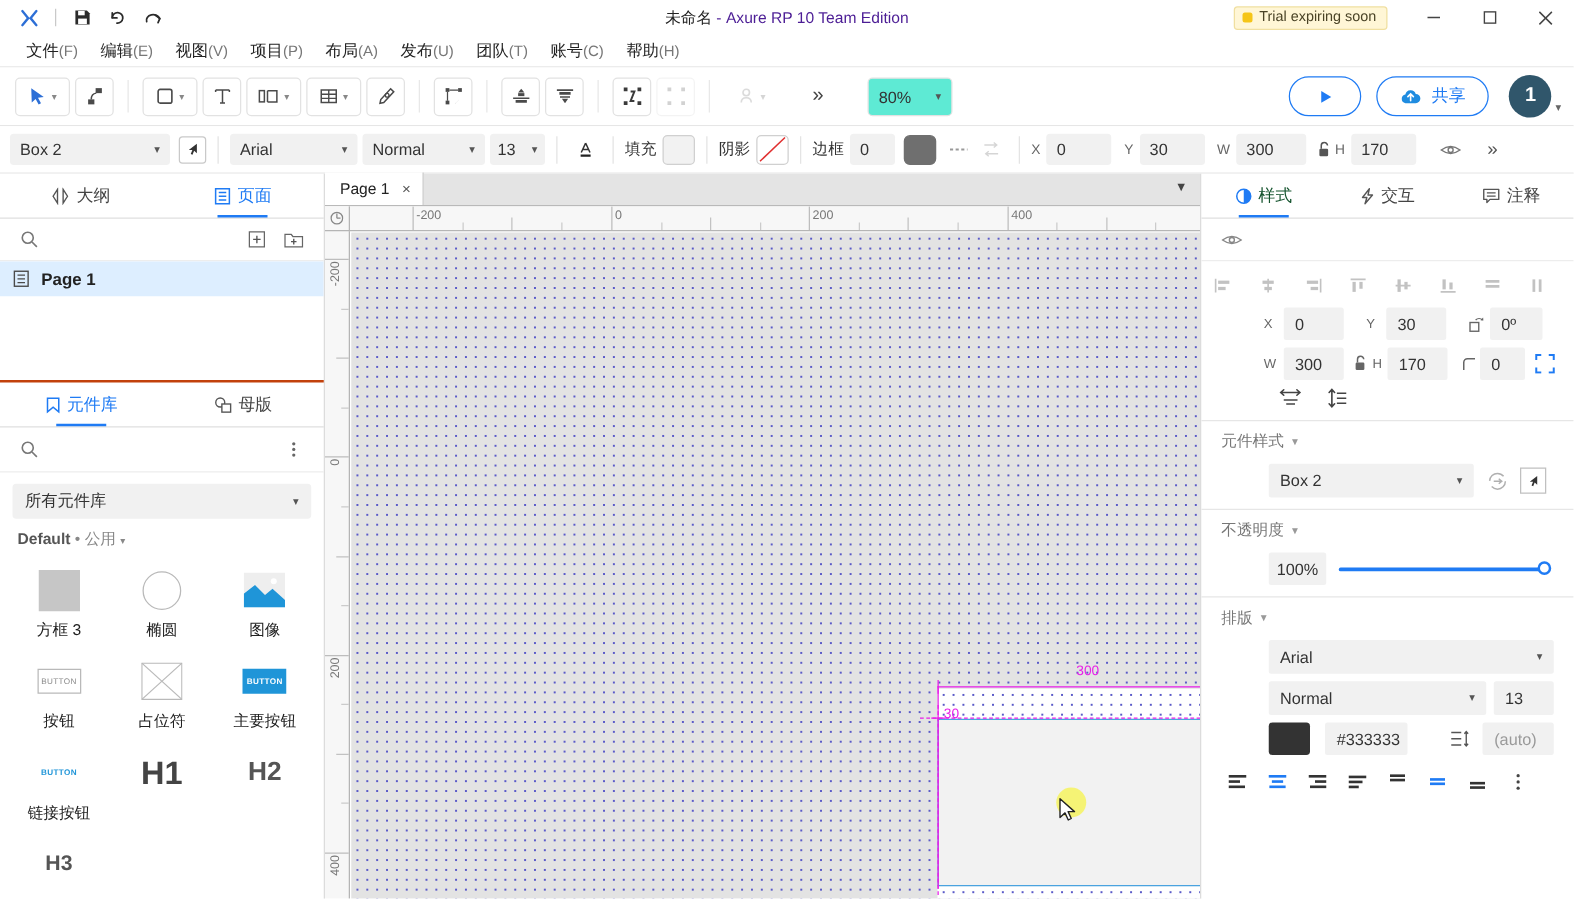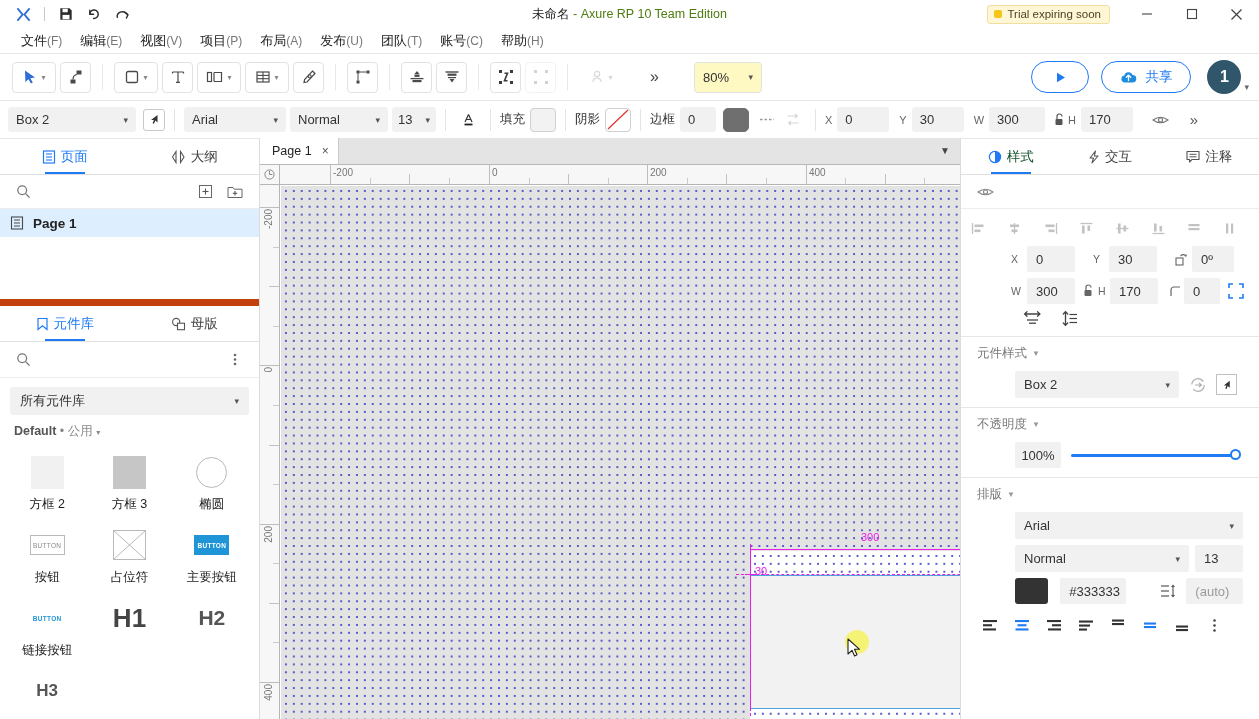--- a/index.html
+++ b/index.html
@@ -25,21 +25,21 @@
   .tb-btn {
     width: 26px; height: 22px; display: flex; align-items: center; justify-content: center;
     cursor: default; border-radius: 3px;
   }
   .tb-sep { width: 1px; height: 14px; background: #c9c9c9; margin: 0 6px; }
   .tb-title {
     position: absolute; left: 0; right: 0; text-align: center;
     font-size: 12.5px; color: #333; pointer-events: none;
   }
   .tb-title .cn { color: #222; }
-  .tb-title .en { color: #4d7c0f; }
+  .tb-title .en { color: #4c1d95; }
   .tb-right { margin-left: auto; display: flex; align-items: center; height: 28px; }
   .trial {
     background: #fff6d6; border: 1px solid #f0dfa0; border-radius: 3px;
     font-size: 11.5px; color: #4a4326; padding: 2px 8px 3px 6px; margin-right: 14px;
     display: flex; align-items: center; gap: 5px; height: 19px;
   }
   .trial .dot { width: 8px; height: 8px; border-radius: 2px; background: #f5c518; display: inline-block; }
   .wbtn {
     width: 45px; height: 28px; display: flex; align-items: center; justify-content: center;
     color: #444;
@@ -66,21 +66,21 @@
     height: 31px; min-width: 31px; border: 1px solid #e2e2e2; border-radius: 4px;
     background: #fff; display: flex; align-items: center; justify-content: center;
     margin: 0 2px; cursor: default; padding: 0 3px;
   }
   .tool.flat { border: none; }
   .tool.disabled { opacity: .35; }
   .tool .caret { font-size: 8px; color: #888; margin-left: 3px; }
   .tgroup { display: flex; align-items: center; }
   .tdiv { width: 1px; height: 26px; background: #e8e8e8; margin: 0 9px; }
   .zoom-sel {
-    width: 68px; height: 31px; border: 1px solid #e2e2e2; border-radius: 4px; background: #fef9c3;
+    width: 68px; height: 31px; border: 1px solid #e2e2e2; border-radius: 4px; background: #5eead4;
     display: flex; align-items: center; justify-content: space-between; padding: 0 8px;
     font-size: 13px; color: #333; margin-left: 2px;
   }
   .preview-btn {
     width: 58px; height: 32px; border: 1.5px solid #1f7bf4; border-radius: 16px;
     display: flex; align-items: center; justify-content: center; color: #1f7bf4; background: #fff;
     margin-left: 6px;
   }
   .share-btn {
     height: 32px; border: 1.5px solid #1f7bf4; border-radius: 16px; display: flex;
@@ -132,21 +132,21 @@
     border-bottom: 1px solid #ededed;
   }
   .searchrow .sp { flex: 1; }
   .mini-btn { width: 20px; height: 20px; display:flex; align-items:center; justify-content:center; margin-left:10px; }
   .pagelist { flex: 1 1 auto; overflow: hidden; }
   .page-item {
     height: 28px; display: flex; align-items: center; gap: 9px; padding-left: 10px;
     font-size: 13.5px; font-weight: bold; color: #222;
   }
   .page-item.selected { background: #ddeeff; }
-  .libpanel { flex: 0 0 auto; border-top: 7px solid #c2410c; display: flex; flex-direction: column; min-height: 0;}
+  .libpanel { flex: 0 0 auto; border-top: 2px solid #c2410c; display: flex; flex-direction: column; min-height: 0;}
   .lib-search { height: 36px; display: flex; align-items: center; padding: 0 14px 0 16px; border-bottom: 1px solid #ededed; }
   .lib-select {
     margin: 9px 10px 4px 10px; height: 28px; background: #f1f1f1; border-radius: 3px;
     display: flex; align-items: center; justify-content: space-between; padding: 0 10px;
     font-size: 13px; color: #333;
   }
   .lib-crumb { padding: 4px 14px 6px; font-size: 12.5px; color: #888; }
   .lib-crumb b { color: #555; font-weight: bold; }
   .lib-grid { display: grid; grid-template-columns: repeat(3, 1fr); padding: 2px 6px; }
   .lib-cell { display: flex; flex-direction: column; align-items: center; justify-content: flex-start; padding: 6px 0 8px; }
@@ -548,35 +548,35 @@
     </div>
     <div class="ico-btn" style="margin-left:8px">
       <span style="font-size:15px;color:#555">»</span>
     </div>
   </div>
 
   <div class="body">
 
     <div class="left">
       <div class="tabs">
+        <div class="tab">
+          <svg width="15" height="14" viewBox="0 0 15 14">
+              <path d="M5 1.5 L1.5 7 L5 12.5z" stroke="#555" stroke-width="1.1" fill="none"></path>
+              <path d="M9.5 1.5 L13 7 L9.5 12.5z" stroke="#555" stroke-width="1.1" fill="none"></path>
+            </svg>
+          <span>大纲</span>
+        </div>
         <div class="tab active">
           <svg width="14" height="14" viewBox="0 0 14 14">
               <rect x="1.5" y="1" width="11" height="12" stroke="#1f7bf4" stroke-width="1.2" fill="none"></rect>
               <line x1="4" y1="4" x2="10" y2="4" stroke="#1f7bf4" stroke-width="1.1"></line>
               <line x1="4" y1="7" x2="10" y2="7" stroke="#1f7bf4" stroke-width="1.1"></line>
               <line x1="4" y1="10" x2="10" y2="10" stroke="#1f7bf4" stroke-width="1.1"></line>
             </svg>
           <span>页面</span>
-        </div>
-        <div class="tab">
-          <svg width="15" height="14" viewBox="0 0 15 14">
-              <path d="M5 1.5 L1.5 7 L5 12.5z" stroke="#555" stroke-width="1.1" fill="none"></path>
-              <path d="M9.5 1.5 L13 7 L9.5 12.5z" stroke="#555" stroke-width="1.1" fill="none"></path>
-            </svg>
-          <span>大纲</span>
         </div>
       </div>
       <div class="searchrow">
         <div class="sp">
           <svg width="15" height="15" viewBox="0 0 15 15">
               <circle cx="6.2" cy="6.2" r="4.4" stroke="#777" stroke-width="1.3" fill="none"></circle>
               <line x1="9.6" y1="9.6" x2="13.5" y2="13.5" stroke="#777" stroke-width="1.3"></line>
             </svg>
         </div>
         <div class="mini-btn">
@@ -643,35 +643,39 @@
         </div>
         <div class="lib-crumb">
           <b>Default</b>
           <span>•</span>
           <span>公用</span>
           <span style="font-size:8px">▾</span>
         </div>
         <div class="lib-grid">
           <div class="lib-cell">
             <div class="lib-shape">
-                <div style="width:33px;height:33px;background:#f1f1f1"></div>
-              </div>
-            <div class="lib-name">方框 2</div>
-          </div>
-          <div class="lib-cell">
-            <div class="lib-shape">
                 <div style="width:33px;height:33px;background:#c6c6c6"></div>
               </div>
             <div class="lib-name">方框 3</div>
           </div>
           <div class="lib-cell">
             <div class="lib-shape">
                 <div style="width:31px;height:31px;border:1px solid #b9b9b9;border-radius:50%;background:#fff"></div>
               </div>
             <div class="lib-name">椭圆</div>
+          </div>
+          <div class="lib-cell">
+            <div class="lib-shape">
+              <svg width="33" height="28" viewBox="0 0 33 28">
+                  <rect x="0" y="0" width="33" height="28" fill="#eeeeee"></rect>
+                  <path d="M0 28 L0 17 L9 10 L17 18 L23 13 L33 22 L33 28z" fill="#1f95d8"></path>
+                  <circle cx="24" cy="7" r="2.4" fill="#fff"></circle>
+                </svg>
+            </div>
+            <div class="lib-name">图像</div>
           </div>
           <div class="lib-cell">
             <div class="lib-shape">
               <div style="width:35px;height:20px;border:1px solid #b9b9b9;background:#fff;display:flex;align-items:center;justify-content:center;font-size:6.5px;color:#888;letter-spacing:.3px">BUTTON</div>
             </div>
             <div class="lib-name">按钮</div>
           </div>
           <div class="lib-cell">
             <div class="lib-shape">
               <svg width="33" height="30" viewBox="0 0 33 30">

